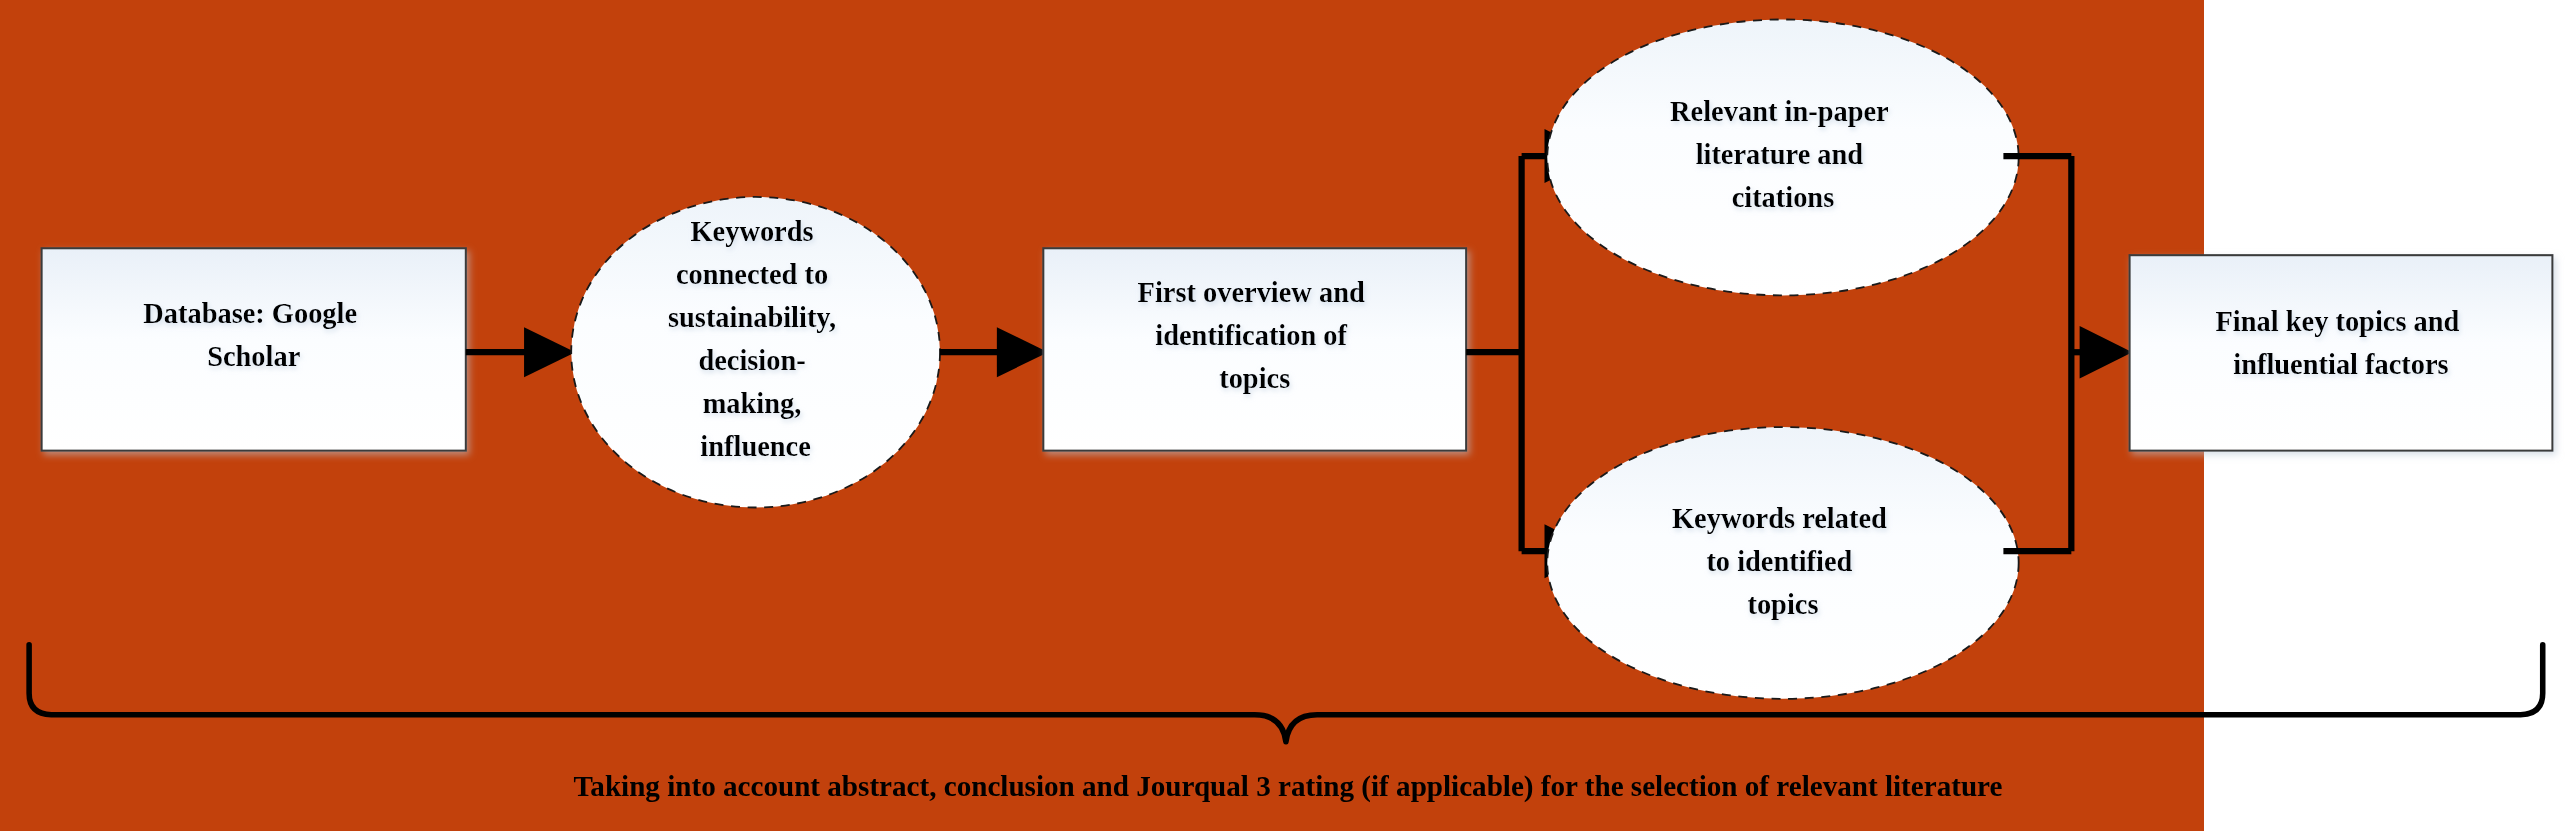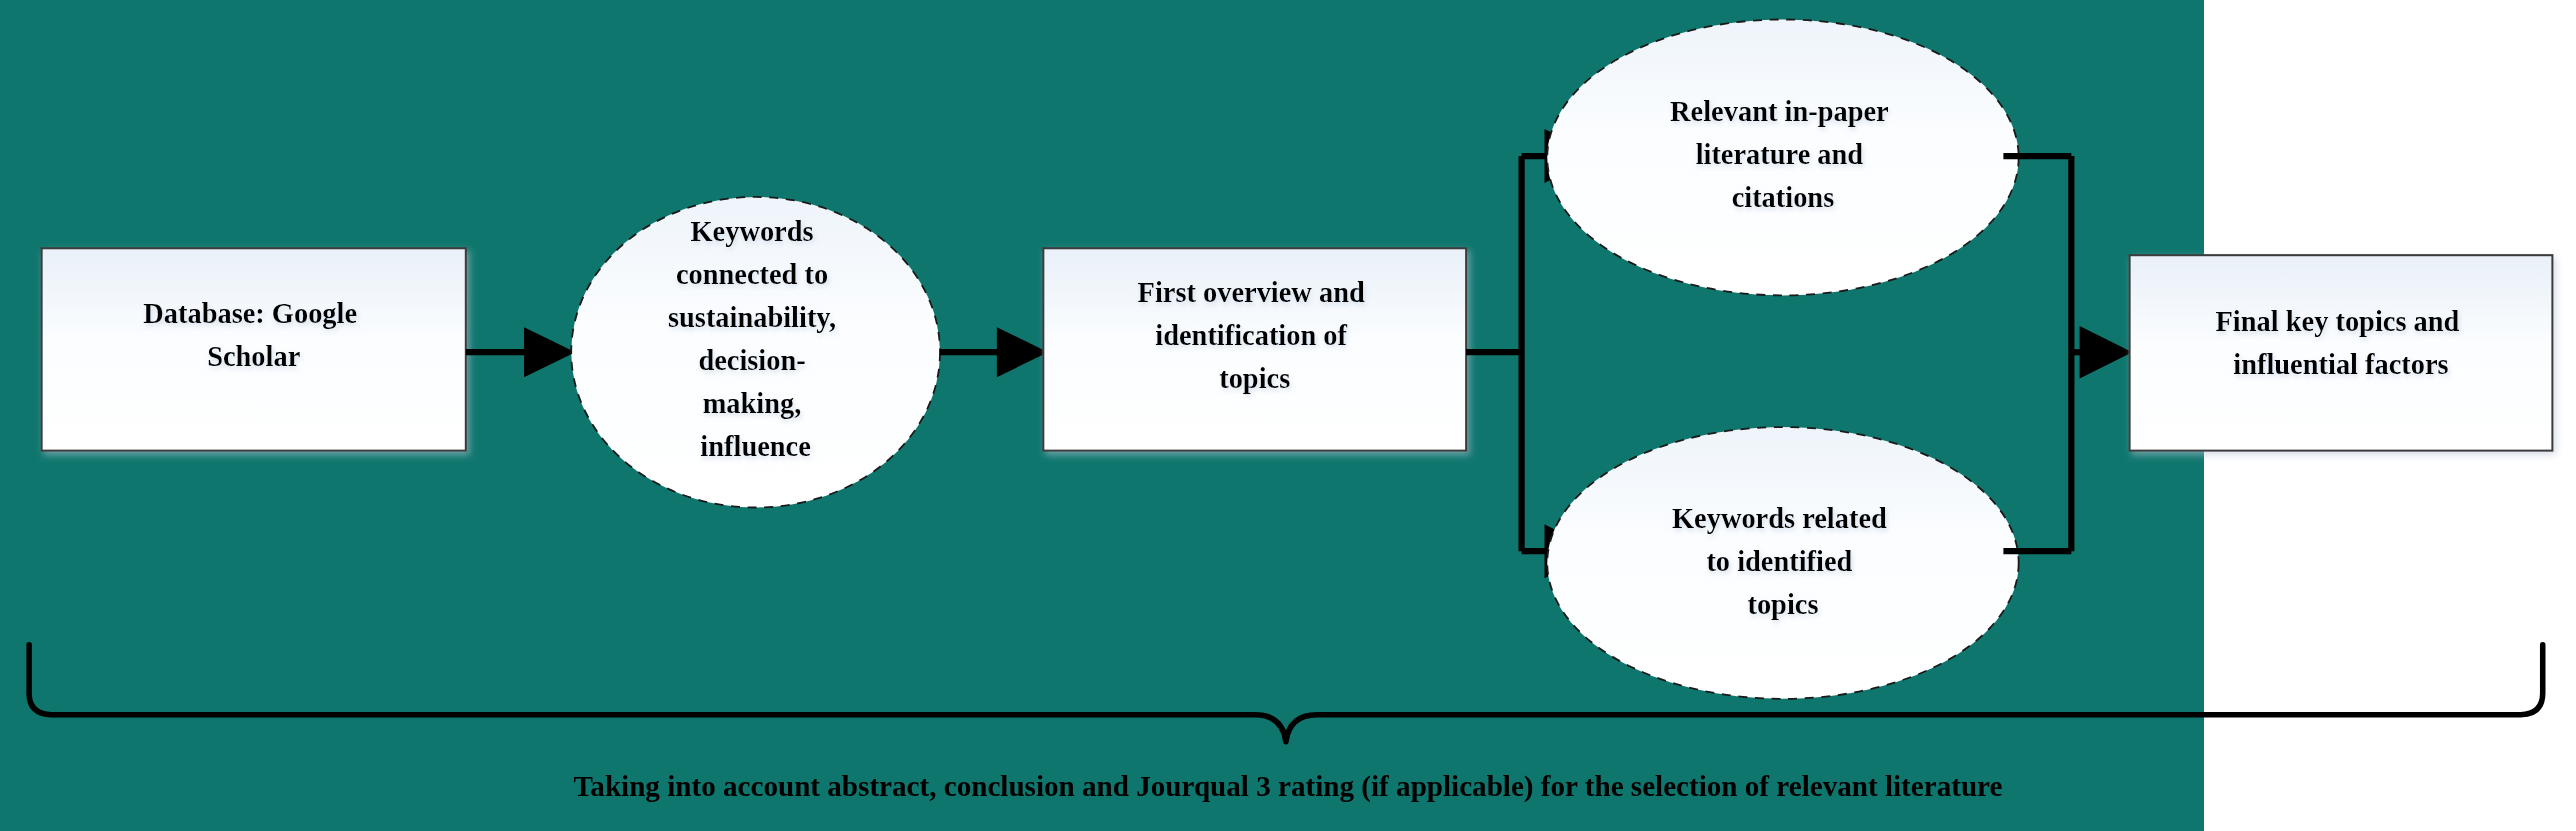--- a/index.html
+++ b/index.html
@@ -11,21 +11,21 @@
   body {
     width: 2576px;
     height: 832px;
     overflow: hidden;
     font-family: "Liberation Serif", "DejaVu Serif", serif;
   }
   #diagram-root {
     position: relative;
     width: 2204px;
     height: 832px;
-    background: #0f766e;
+    background: #c2410c;
   }
   svg.flow-svg {
     position: absolute;
     top: 0;
     left: 0;
     width: 2576px;
     height: 832px;
     display: block;
   }
   .node-text {

